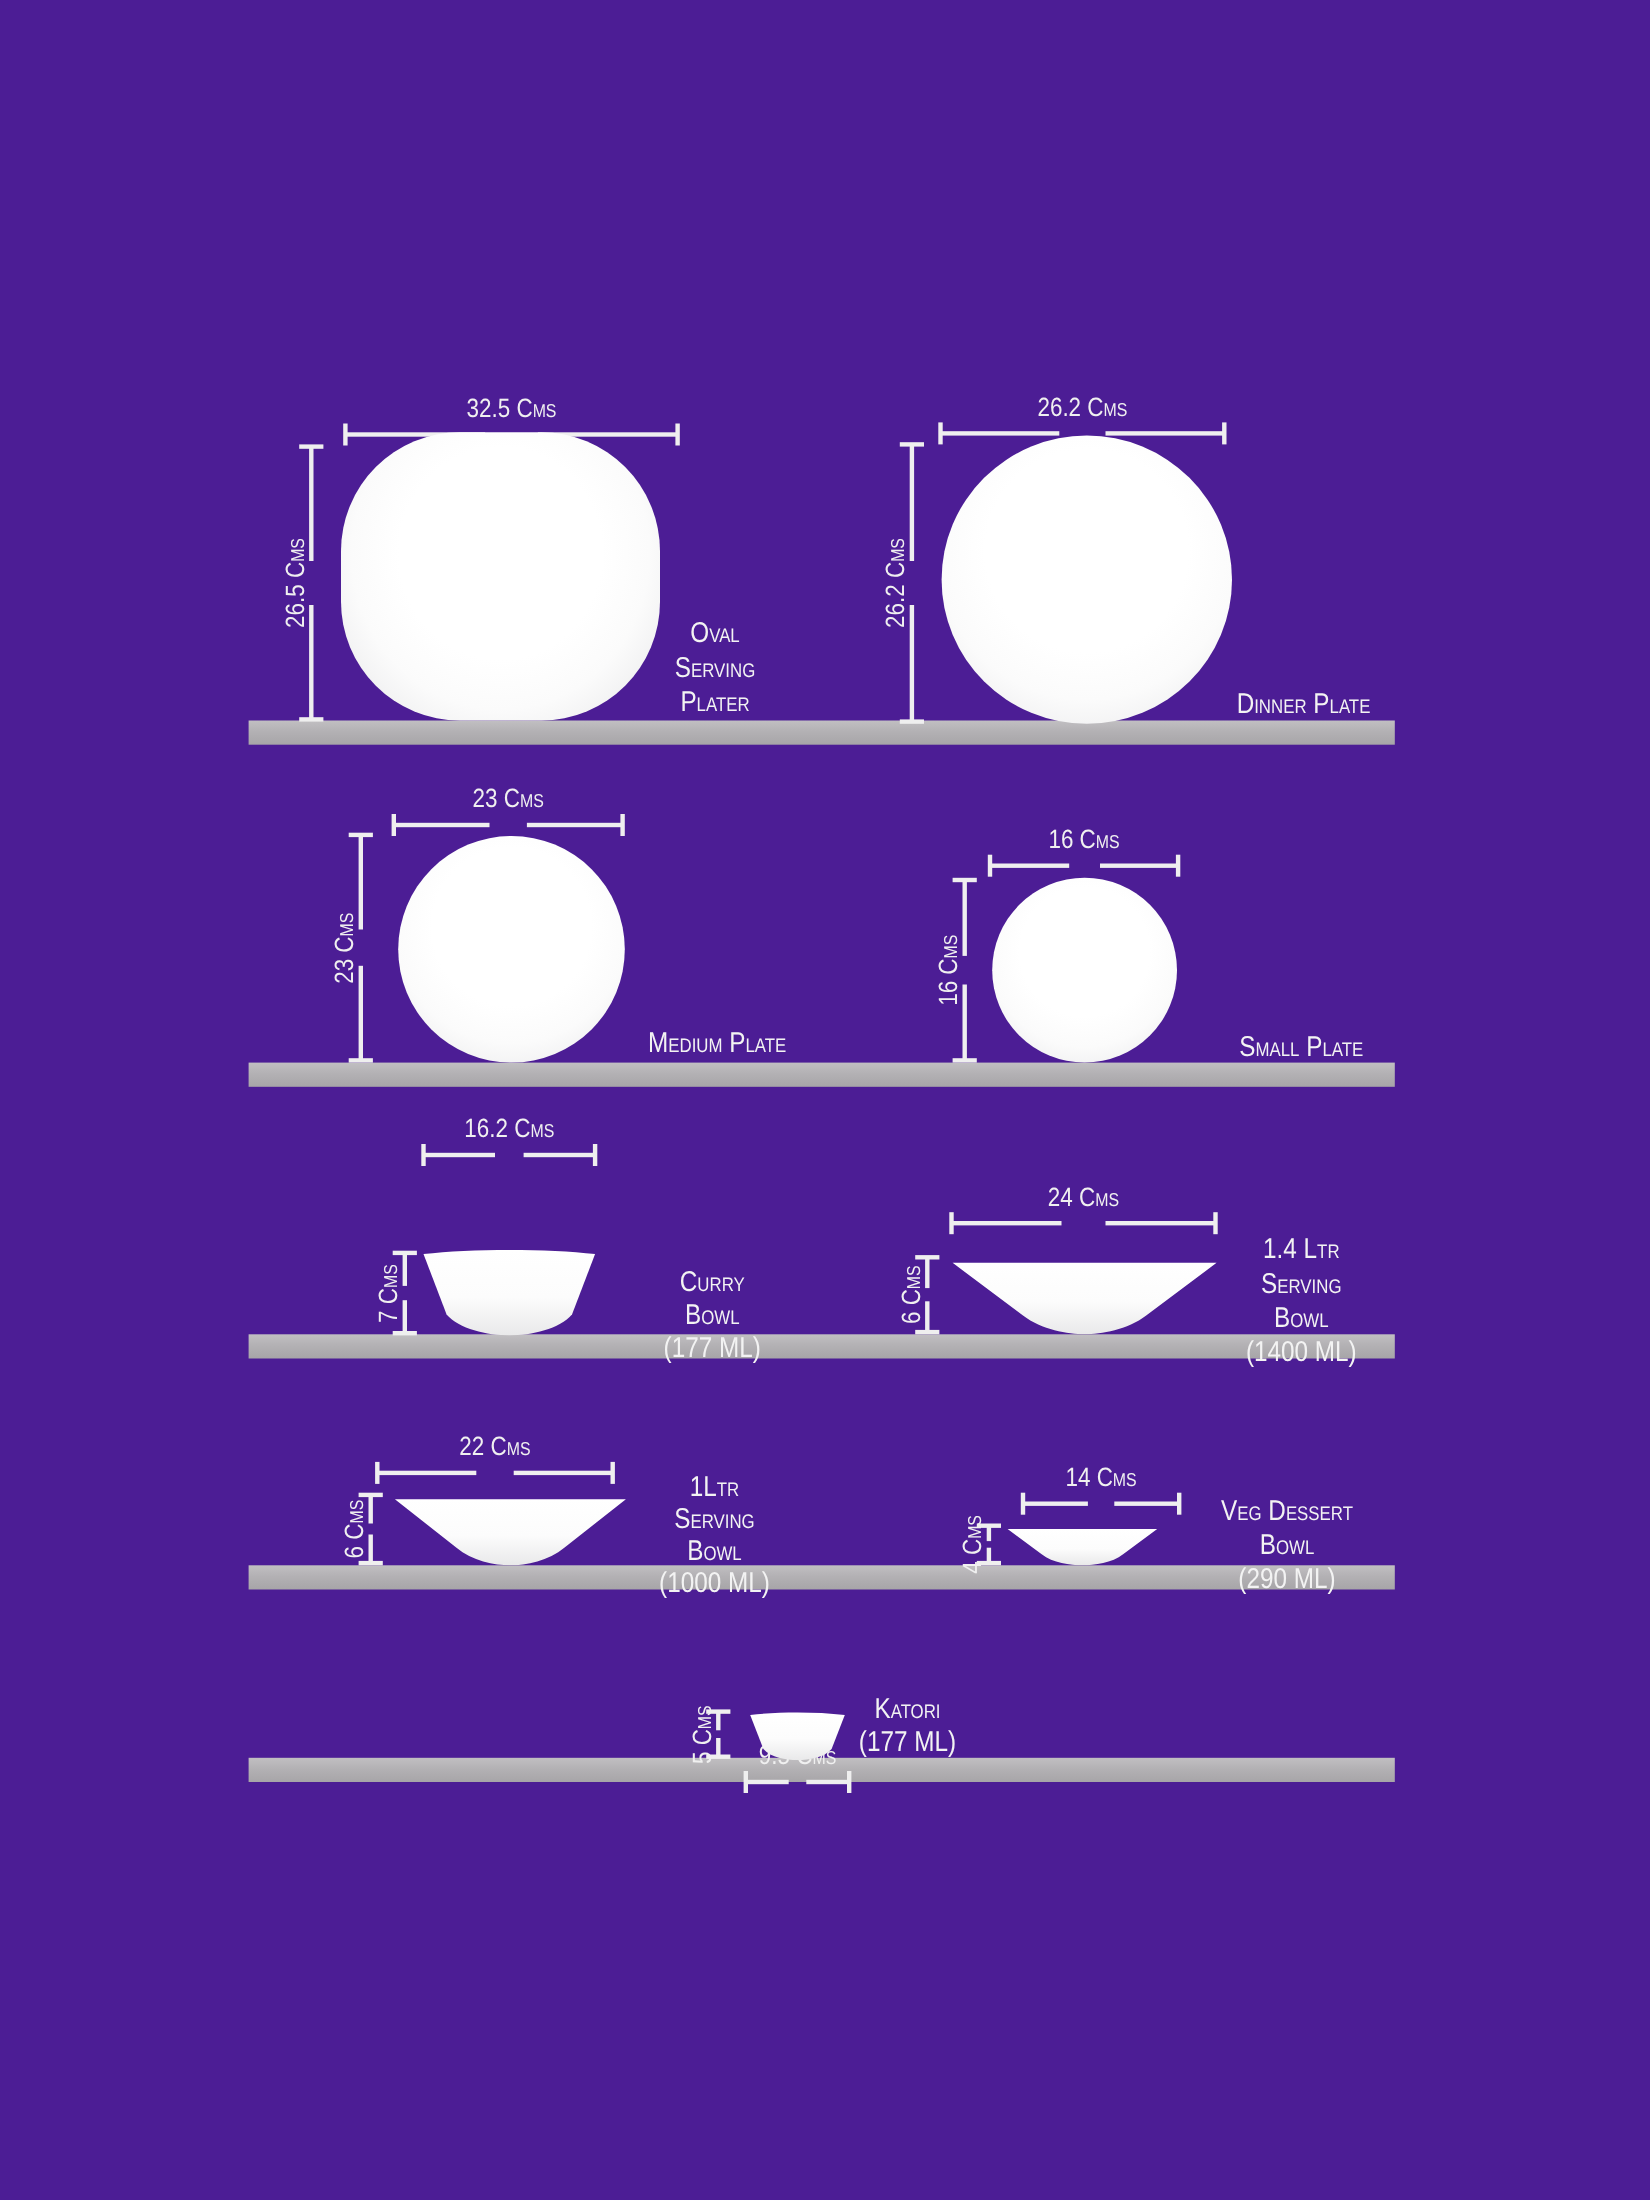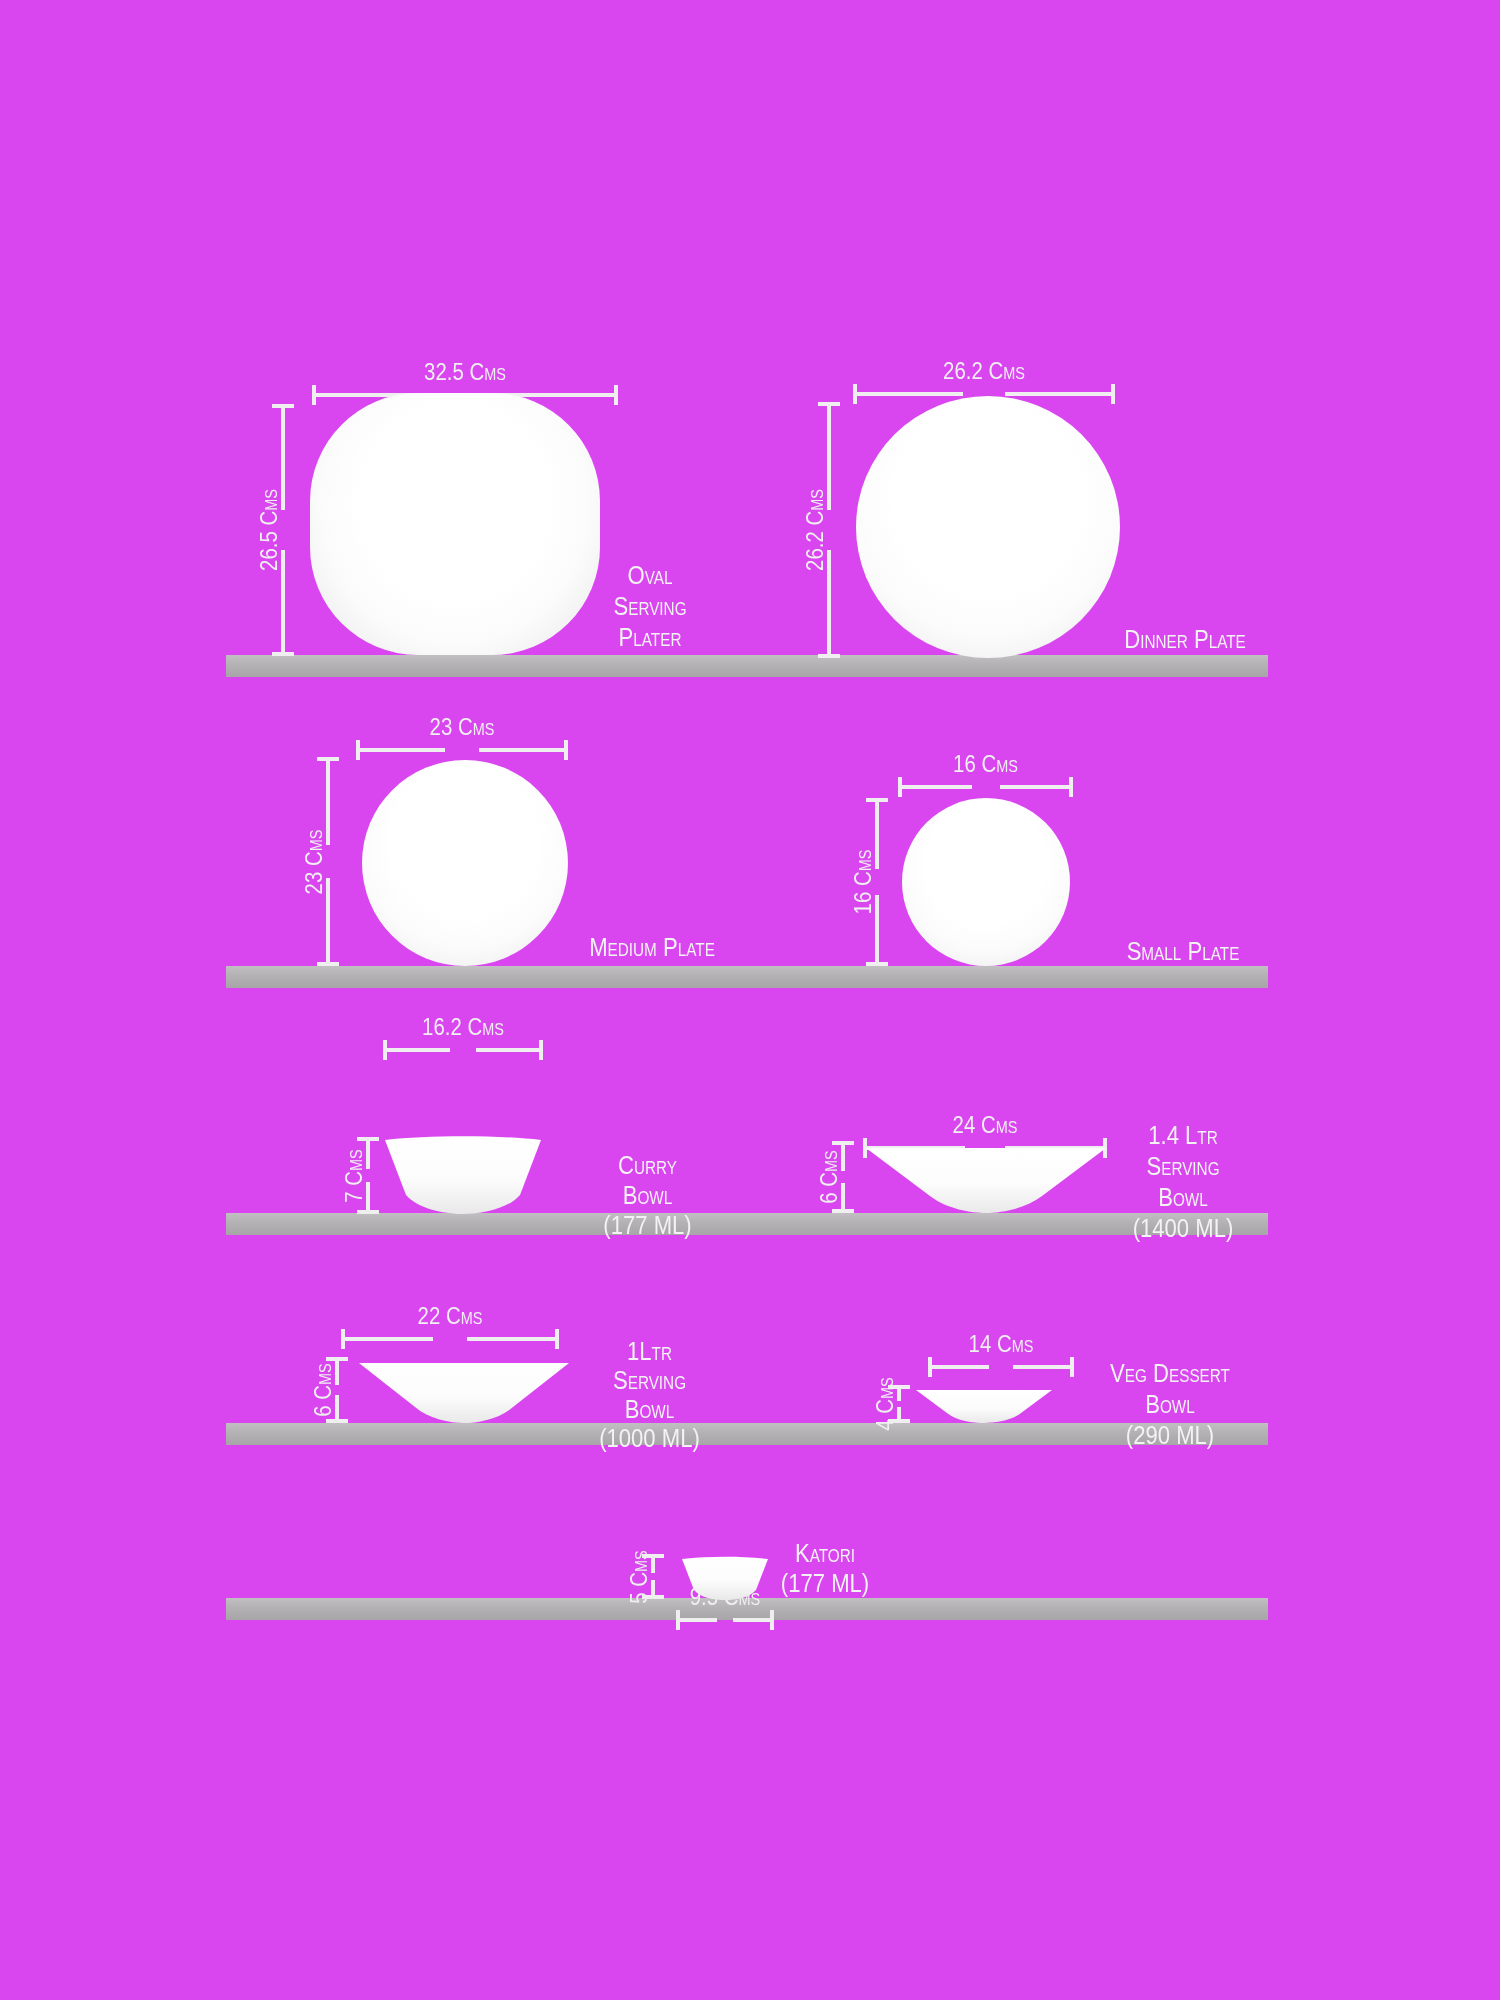--- a/index.html
+++ b/index.html
@@ -2,21 +2,21 @@
 <html><head>
 <meta charset="utf-8">
 <style>
   html,body { margin:0; padding:0; }
   body {
     width:1500px; height:2000px;
     background:#7f7f82;
     font-family:"Liberation Sans", sans-serif;
     overflow:hidden;
   }
-  #canvas { position:relative; width:1500px; height:2000px; background:#d946ef; }
+  #canvas { position:relative; width:1500px; height:2000px; background:#4c1d95; }
 
   
   .shelf {
     position:absolute; left:226px; width:1042px; height:22px;
     background:linear-gradient(180deg,#c1bfc2 0%,#b3b1b4 45%,#a7a5a8 100%);
   }
 
   
   .plate {
     position:absolute; border-radius:50%;
@@ -184,21 +184,21 @@
           <stop offset="1" stop-color="#e9e9ea"></stop>
     </linearGradient>
       </defs>
     <path d="M2,6 C45,1 115,1 158,6 L137,61 C126,74 100,80 80,80 C60,80 34,74 23,61 Z" fill="url(#g1)"></path>
   </svg>
   <div class="itemlabel" style="left:580px;top:1150px;width:135px;line-height:30px">
     <span>Curry Bowl</span>
     <span>(177 ML)</span>
   </div>
 
-  <div class="hdim" style="left:863px;top:1112px;width:244px">
+  <div class="hdim" style="left:863px;top:1076px;width:244px">
     <div class="dim-lbl">24 Cms</div>
     <div class="dim-line">
         <i class="tl"></i>
         <i class="sl"></i>
         <i class="sr"></i>
         <i class="tr"></i>
       </div>
   </div>
   <div class="vdim" style="left:832px;top:1141px;height:72px">
     <i class="vt"></i>

